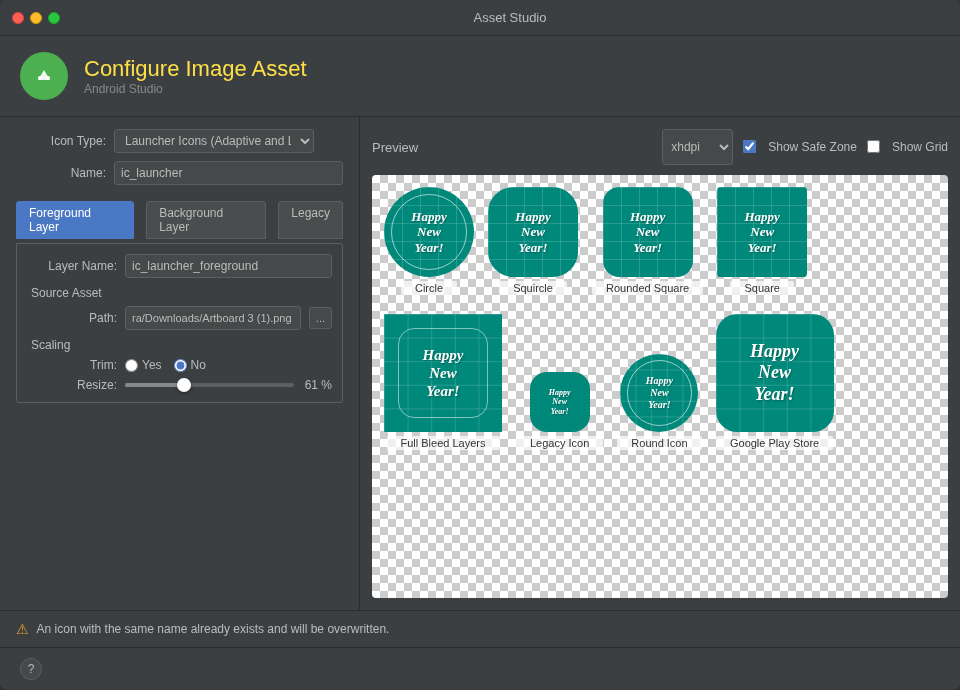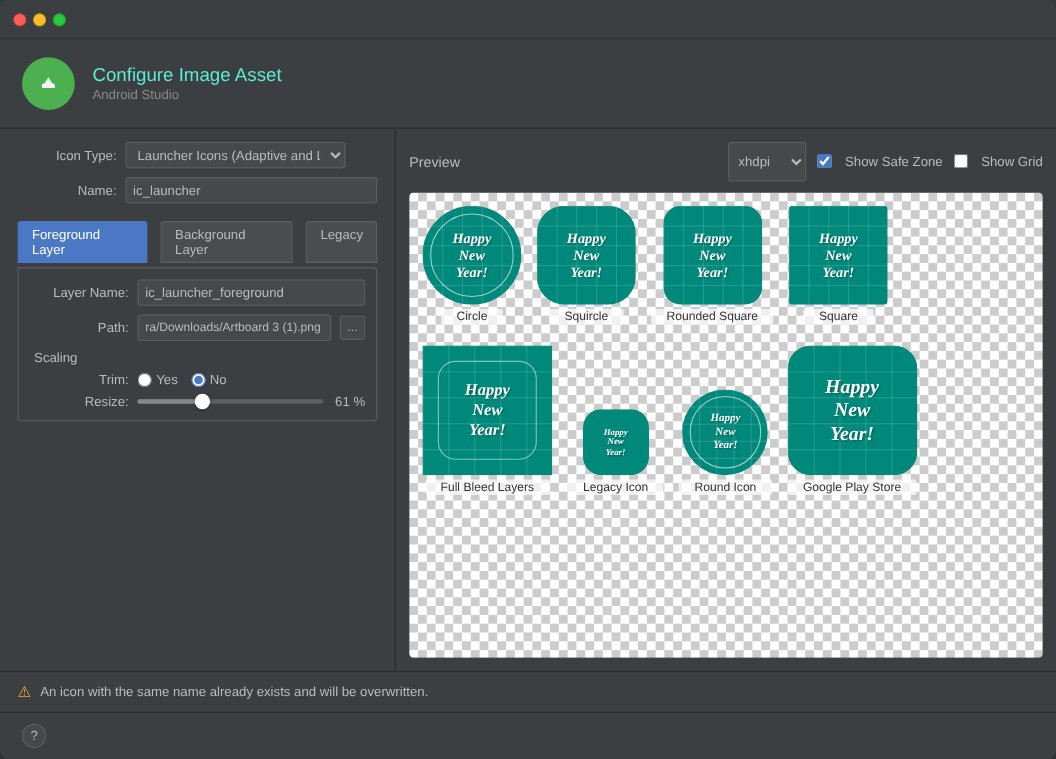--- a/index.html
+++ b/index.html
@@ -79,23 +79,23 @@
       justify-content: center;
       flex-shrink: 0;
     }
 
     .app-logo svg {
       width: 32px;
       height: 32px;
     }
 
     .header-text h1 {
-      font-size: 17px;
+      font-size: 22px;
       font-weight: 500;
-      color: #5eead4;
+      color: #fde047;
     }
 
     .header-text p {
       font-size: 12px;
       color: #888888;
     }
 
     
     .main-content {
       display: flex;
@@ -544,20 +544,21 @@
 <body>
 
 <div class="window">
 
   <div class="titlebar">
     <div class="traffic-lights">
       <div class="traffic-light tl-red"></div>
       <div class="traffic-light tl-yellow"></div>
       <div class="traffic-light tl-green"></div>
     </div>
+    <div class="window-title">Asset Studio</div>
   </div>
 
   <div class="header">
     <div class="app-logo">
       <svg viewBox="0 0 32 32">
         <circle cx="16" cy="16" r="14" fill="#4caf50"></circle>
         <path d="M10 20 L16 10 L22 20 Z" fill="white" opacity="0.9"></path>
         <circle cx="12" cy="18" r="2" fill="white"></circle>
         <circle cx="20" cy="18" r="2" fill="white"></circle>
       </svg>
@@ -599,20 +600,23 @@
           </div>
         </div>
 
         <div class="tab-panel">
 
           <div class="form-row" style="margin-bottom: 8px;">
             <span class="form-label">Layer Name:</span>
             <input class="form-control" type="text" value="ic_launcher_foreground" style="width: 180px;">
           </div>
 
+          <div style="margin-bottom: 6px; margin-left: 4px;">
+            <span class="section-label">Source Asset</span>
+          </div>
 
 
           <div class="form-row" style="margin-bottom: 8px;">
             <span class="form-label">Path:</span>
             <input class="form-control path-field" type="text" value="ra/Downloads/Artboard 3 (1).png" style="width: 148px;">
             <button class="browse-btn">...</button>
           </div>
 
           <div style="margin-bottom: 6px; margin-left: 4px;">
             <span class="section-label">Scaling</span>

